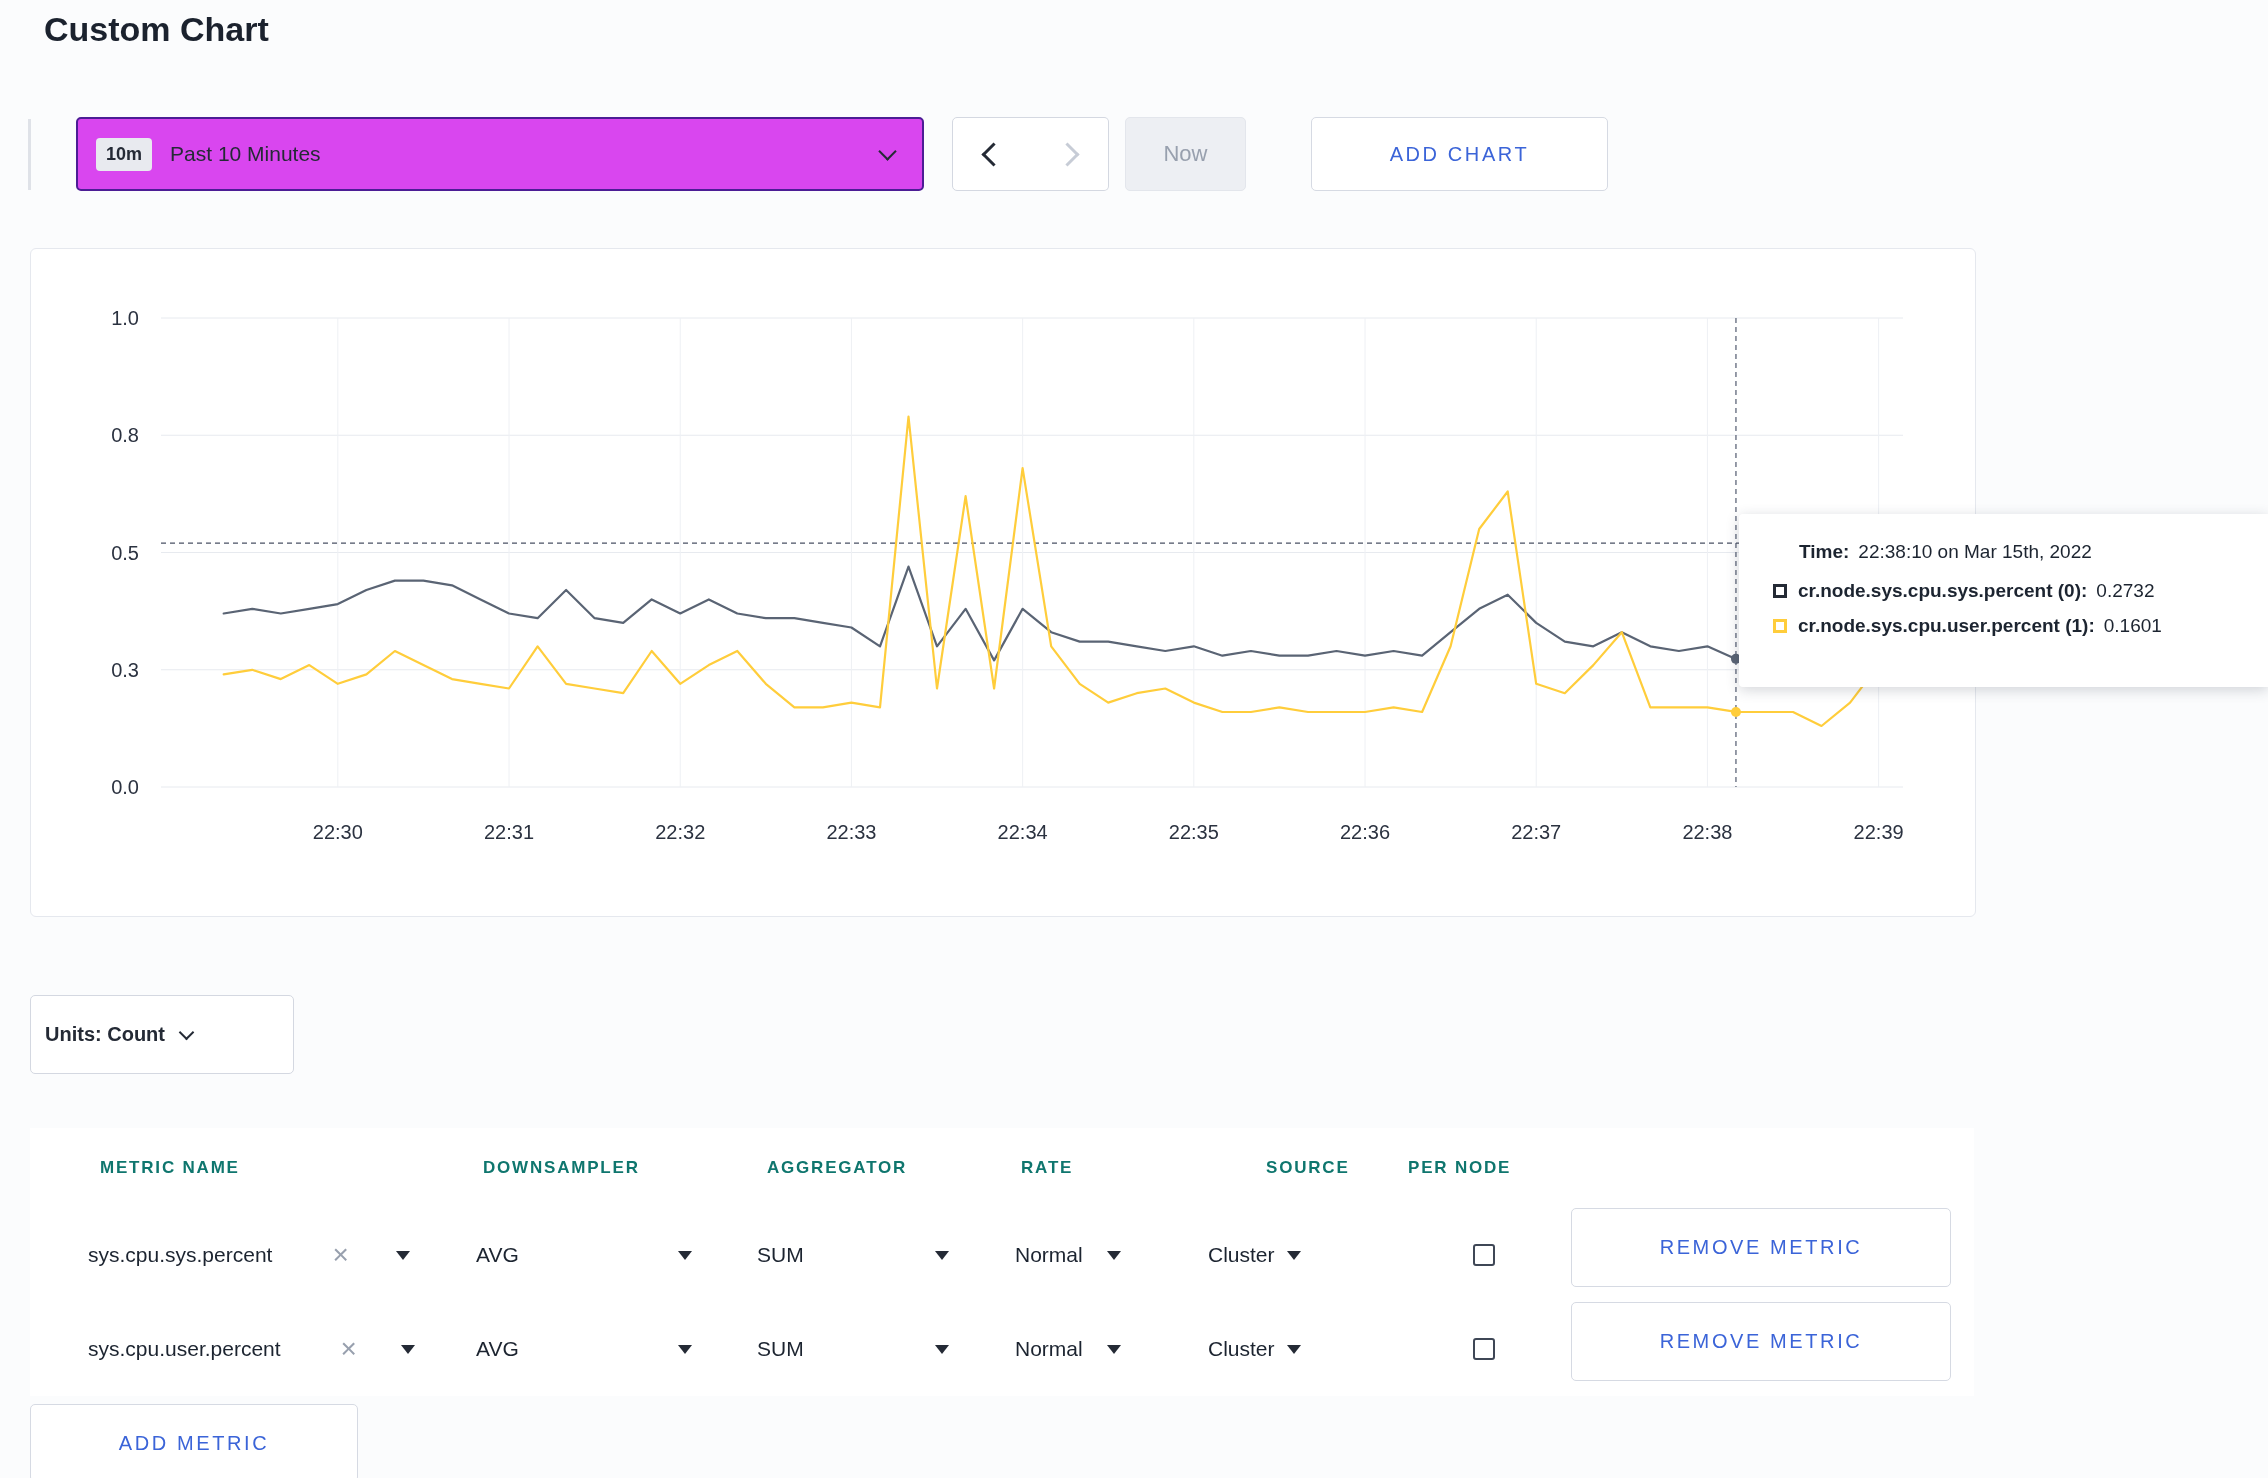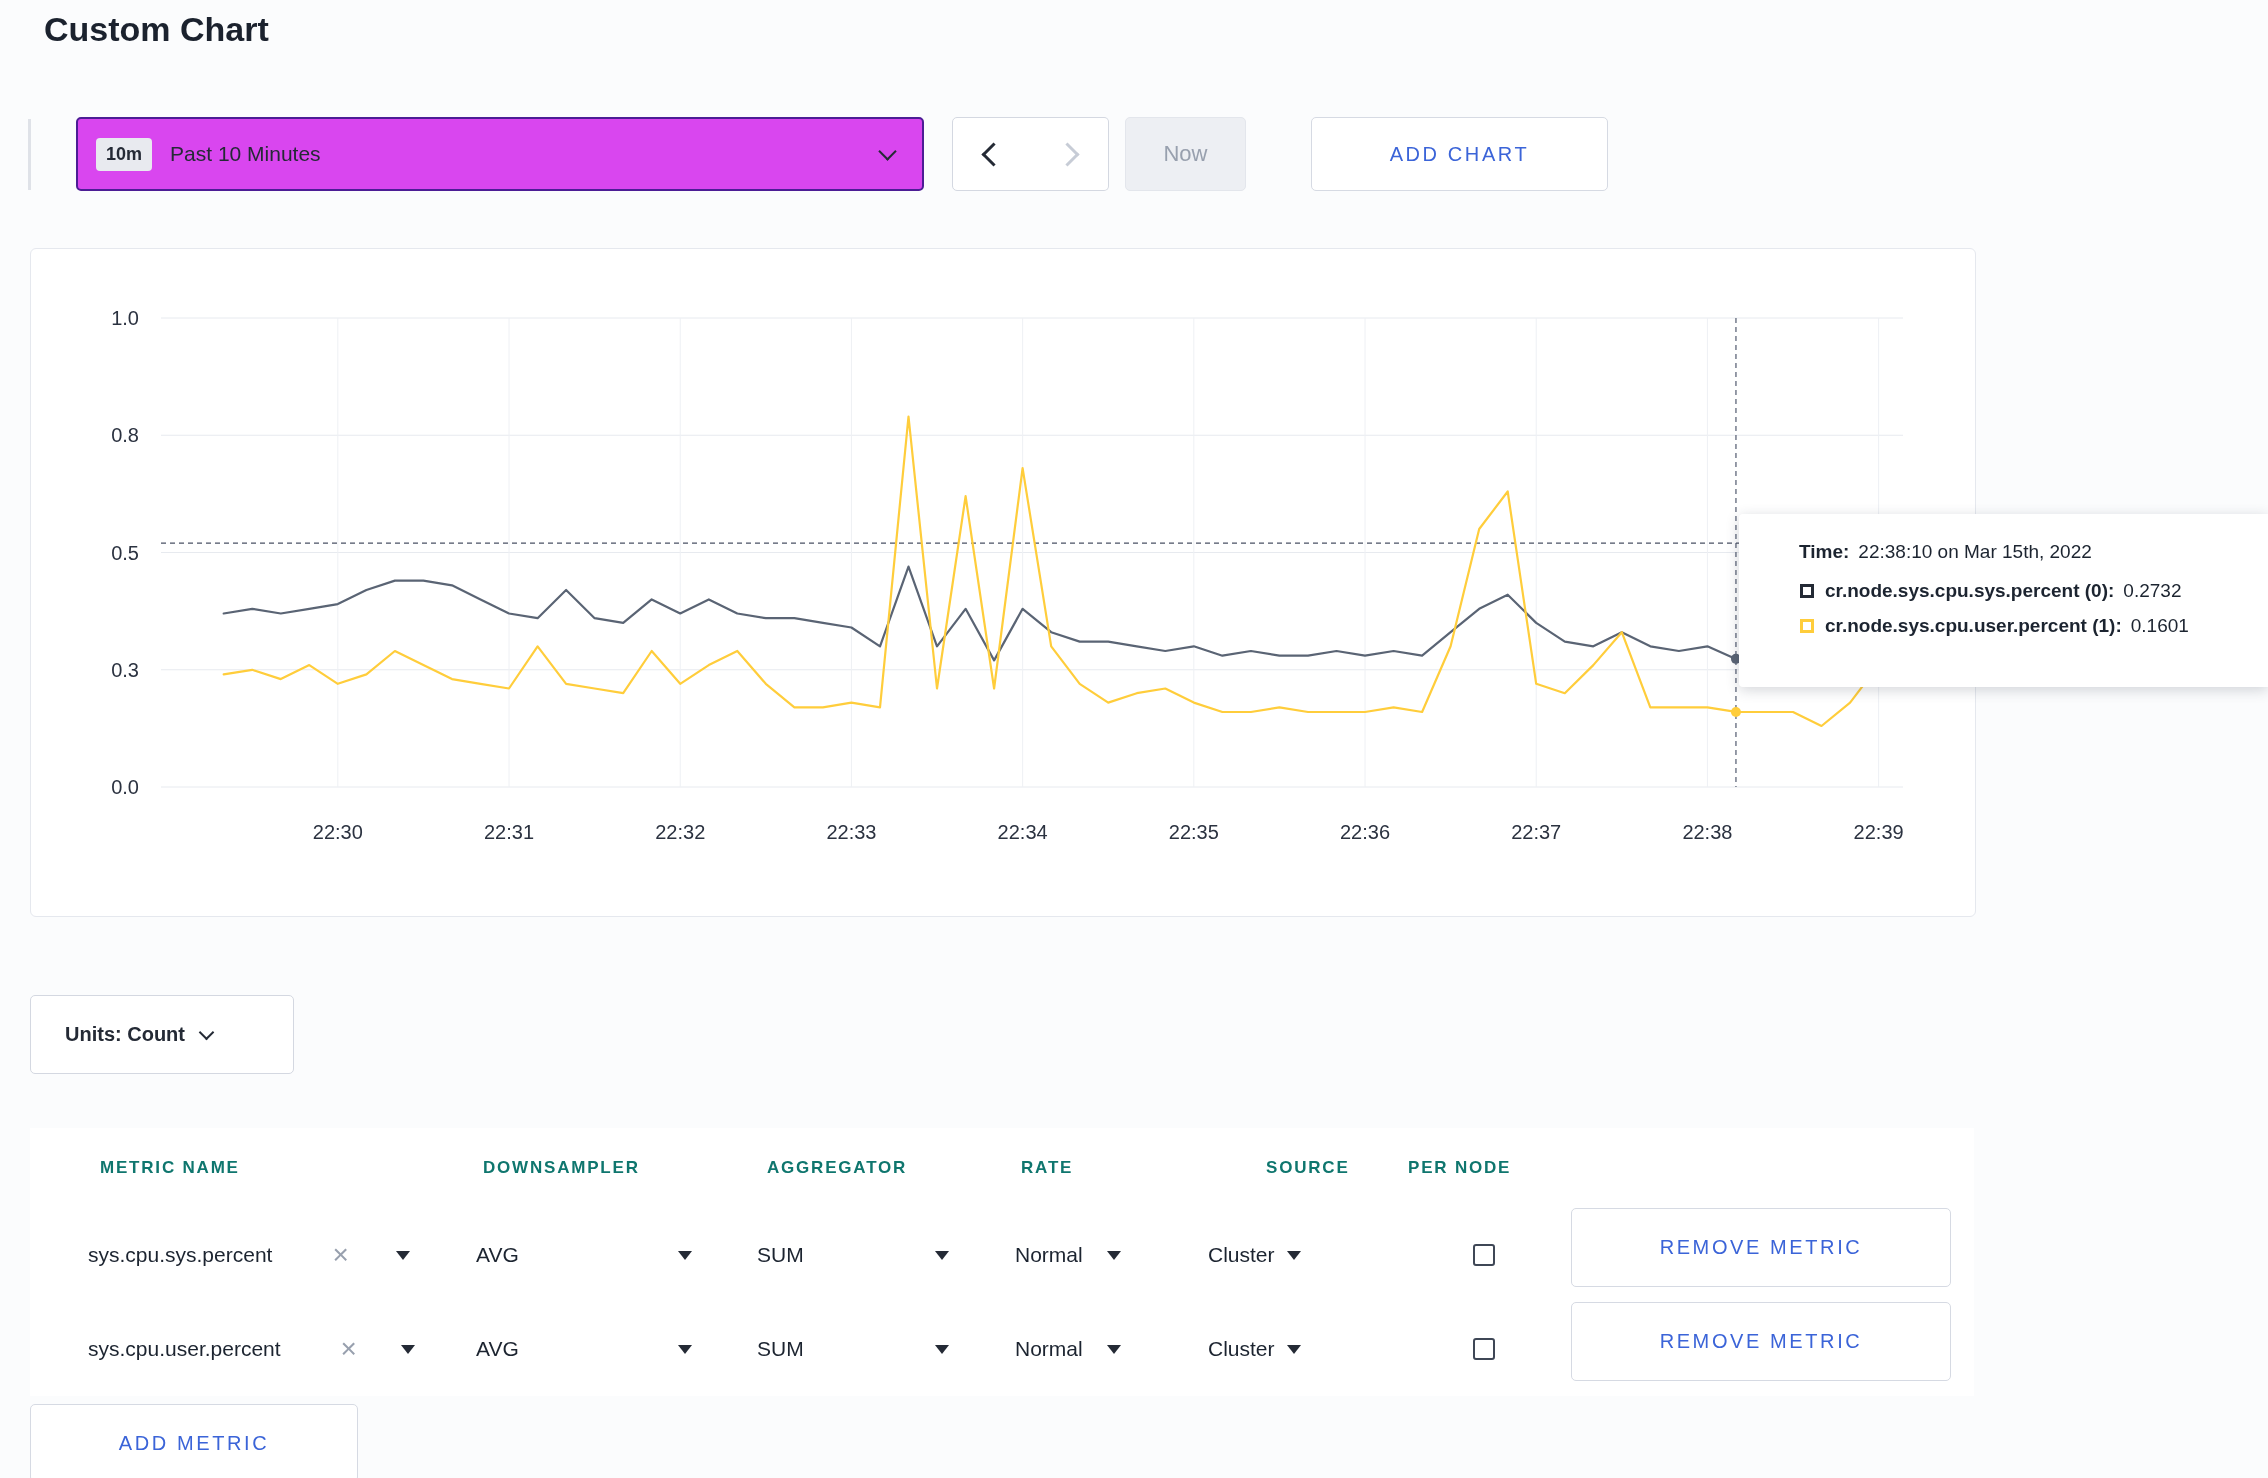--- a/index.html
+++ b/index.html
@@ -43,28 +43,28 @@
   #chart-card { position:absolute; left:30px; top:248px; width:1944px; height:667px;
     background:#fff; border:1px solid #e5e8ee; border-radius:6px; }
   #chart-svg { display:block; }
   #chart-svg text { font-family:"Liberation Sans", sans-serif; }
 
   
   #chart-tooltip { position:absolute; left:1739px; top:514px; width:529px; height:173px; box-sizing:border-box;
     background:#fff; border-radius:4px 0 0 4px; box-shadow:0 3px 14px rgba(35,45,65,0.20);
     padding:27px 20px 0 34px; z-index:6; font-size:19px; color:#1c2430; }
   #chart-tooltip .tt-time { margin-left:26px; margin-bottom:17px; }
-  #chart-tooltip .tt-row { display:flex; align-items:center; margin-bottom:13px;margin-left:27px; }
+  #chart-tooltip .tt-row { display:flex; align-items:center; margin-bottom:13px; }
   .tt-swatch { width:14px; height:14px; box-sizing:border-box; border:3px solid #242a35; background:#fff; margin-right:11px; flex:none; }
   .tt-b { font-weight:700; margin-right:9px; }
 
   
   #units-select { position:absolute; left:30px; top:995px; width:264px; height:79px; box-sizing:border-box;
     background:#fff; border:1px solid #d4d8e1; border-radius:5px; display:flex; align-items:center; cursor:pointer; }
-  #units-select .lbl { margin-left:34px; font-size:20px; font-weight:700; color:#242a35; }
+  #units-select .lbl { margin-left:14px; font-size:20px; font-weight:700; color:#242a35; }
   #units-select .chev { width:9px; height:9px; margin-left:16px; margin-top:-4px; }
   #remove-chart-btn { position:absolute; left:312px; top:995px; width:368px; height:79px; display:flex; align-items:center; }
 
   
   #table-card { position:absolute; left:30px; top:1128px; width:1944px; height:268px; background:#fff; }
   .th { position:absolute; top:30px; font-size:17px; font-weight:700; letter-spacing:1.8px; color:#0f766e; }
   .mrow { position:absolute; left:0; width:100%; height:94px; }
   .mrow .cell { position:absolute; height:100%; display:flex; align-items:center; font-size:21px; color:#1c2430; }
   .caret { width:0; height:0; border-left:7px solid transparent; border-right:7px solid transparent; border-top:9px solid #242a35; cursor:pointer; }
   .x-icon { color:#98a0ae; font-size:28px; line-height:1; margin-left:16px; cursor:pointer; }

